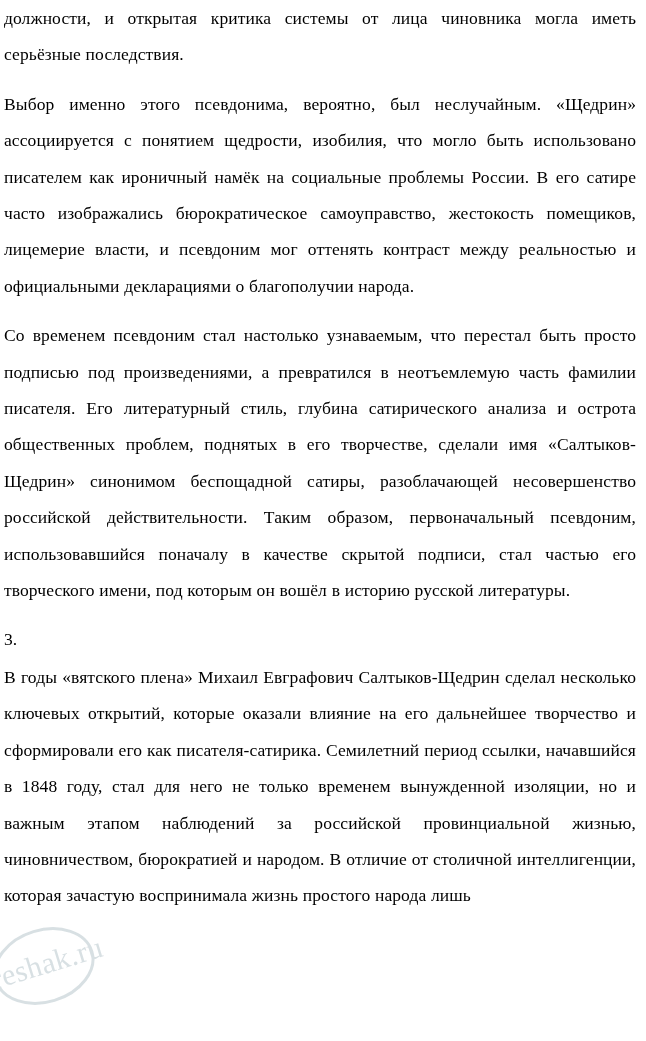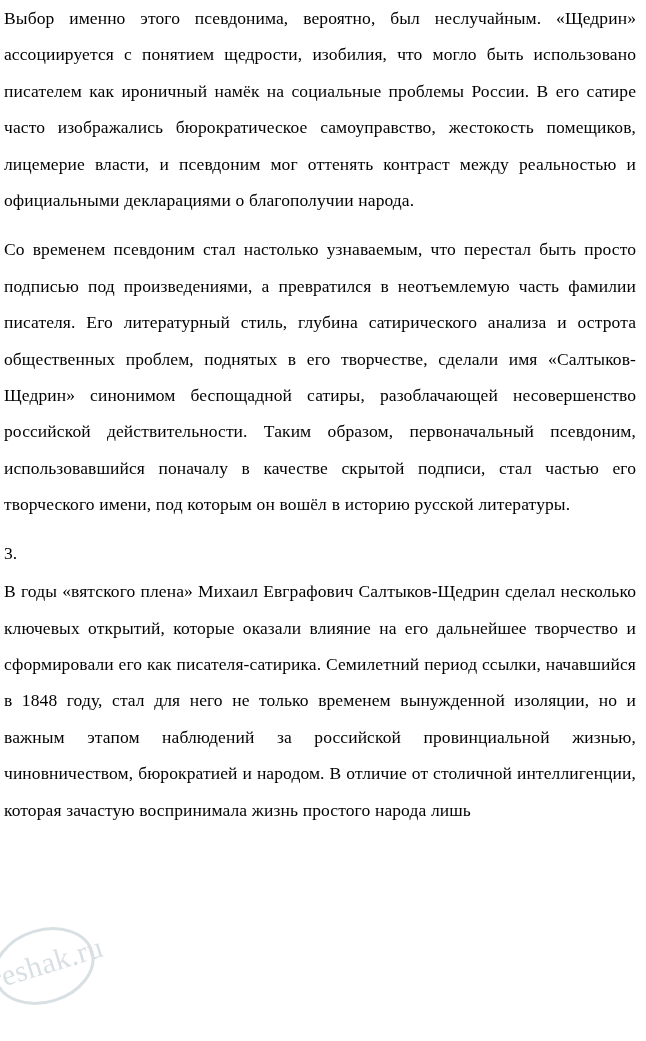--- a/index.html
+++ b/index.html
@@ -57,20 +57,21 @@
   }
   .watermark svg {
     display: block;
   }
 </style>
 </head>
 <body>
 
 <div class="page">
 
+  <p class="para first">должности, и открытая критика системы от лица чиновника могла иметь серьёзные последствия.</p>
 
   <p class="para">Выбор именно этого псевдонима, вероятно, был неслучайным. «Щедрин» ассоциируется с понятием щедрости, изобилия, что могло быть использовано писателем как ироничный намёк на социальные проблемы России. В его сатире часто изображались бюрократическое самоуправство, жестокость помещиков, лицемерие власти, и псевдоним мог оттенять контраст между реальностью и официальными декларациями о благополучии народа.</p>
 
   <p class="para tight">Со временем псевдоним стал настолько узнаваемым, что перестал быть просто подписью под произведениями, а превратился в неотъемлемую часть фамилии писателя. Его литературный стиль, глубина сатирического анализа и острота общественных проблем, поднятых в его творчестве, сделали имя «Салтыков-Щедрин» синонимом беспощадной сатиры, разоблачающей несовершенство российской действительности. Таким образом, первоначальный псевдоним, использовавшийся поначалу в качестве скрытой подписи, стал частью его творческого имени, под которым он вошёл в историю русской литературы.</p>
 
   <p class="section-num">3.</p>
 
   <p class="para">В годы «вятского плена» Михаил Евграфович Салтыков-Щедрин сделал несколько ключевых открытий, которые оказали влияние на его дальнейшее творчество и сформировали его как писателя-сатирика. Семилетний период ссылки, начавшийся в 1848 году, стал для него не только временем вынужденной изоляции, но и важным этапом наблюдений за российской провинциальной жизнью, чиновничеством, бюрократией и народом. В отличие от столичной интеллигенции, которая зачастую воспринимала жизнь простого народа лишь</p>
 
   <div class="watermark">

